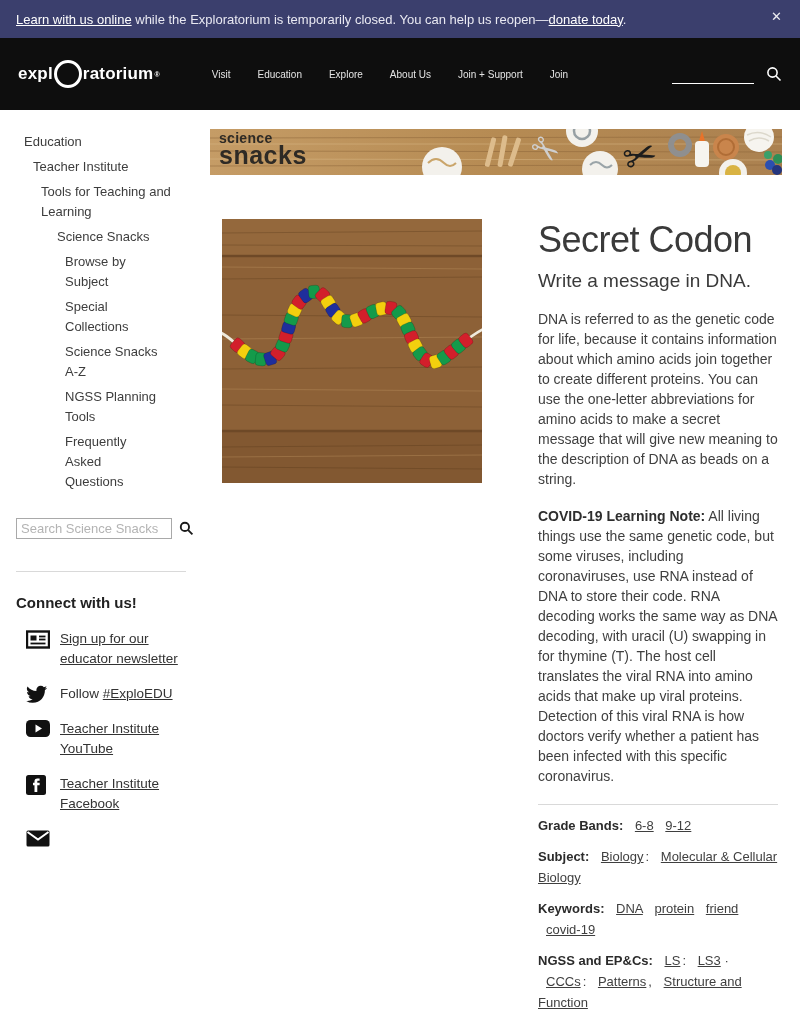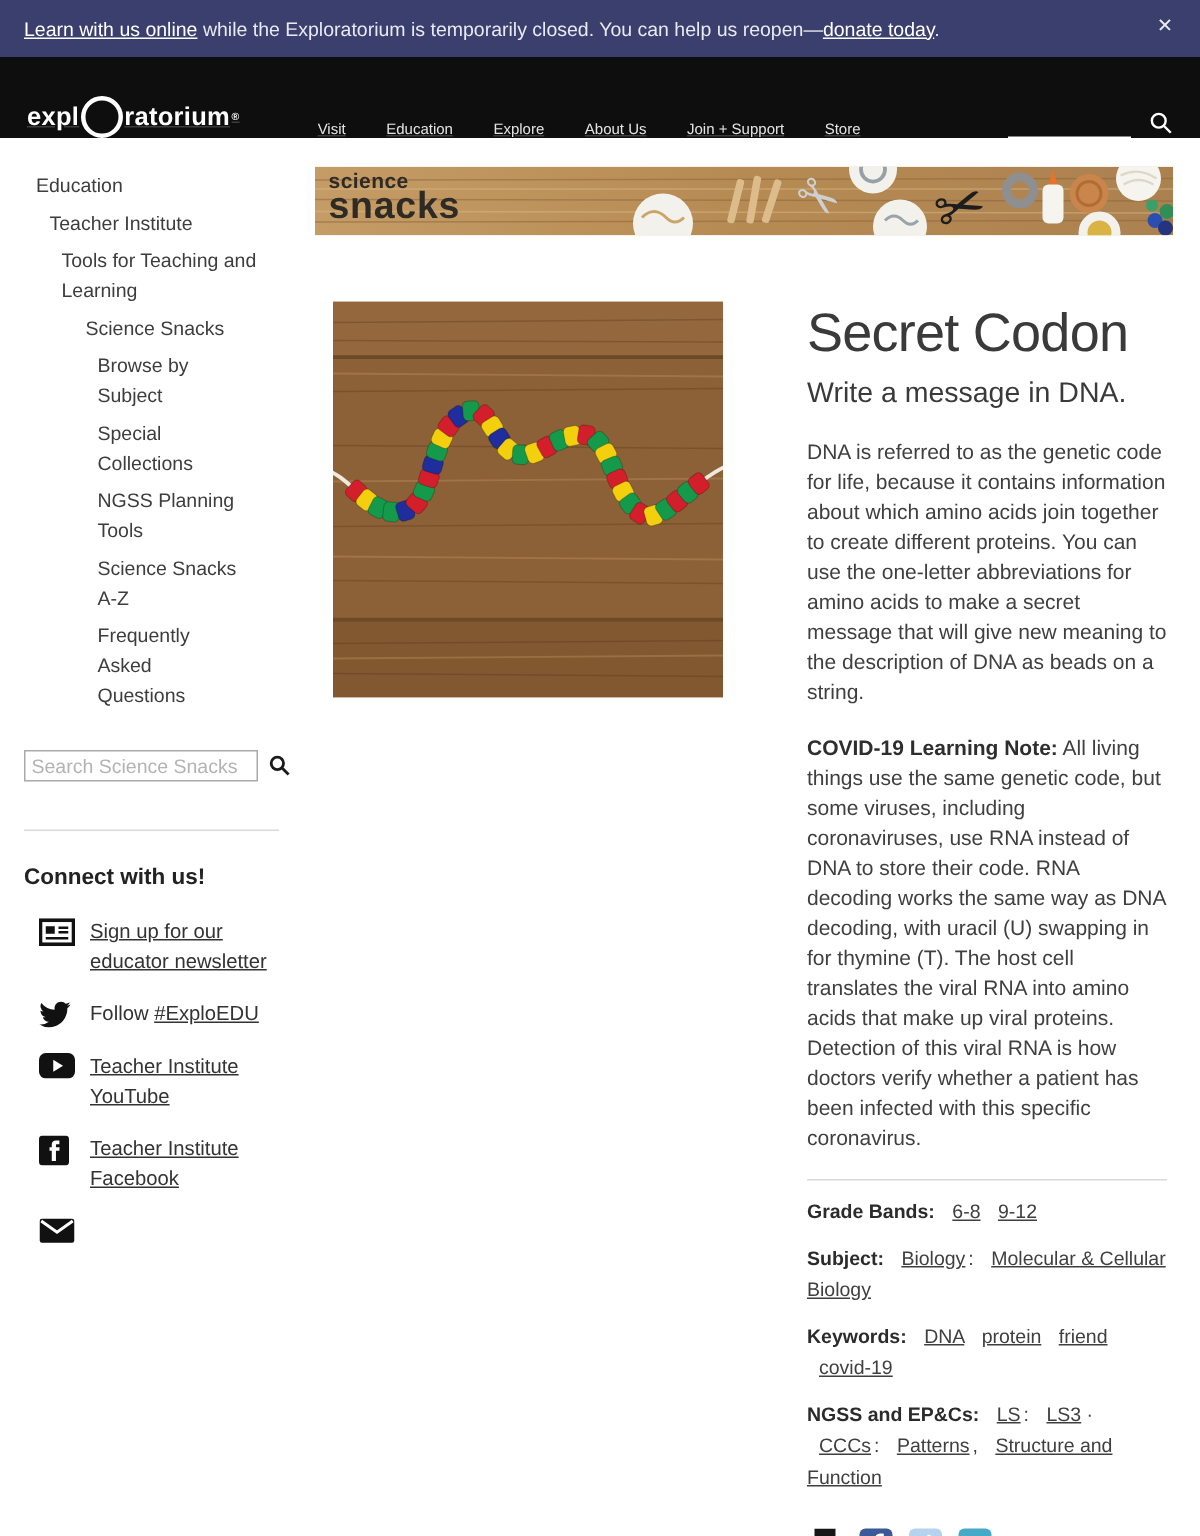--- a/index.html
+++ b/index.html
@@ -8,21 +8,21 @@
   a { color:inherit; text-decoration:underline; cursor:pointer; }
 
   
   .alert { height:38px; background:#3b3f6d; color:#e9e9f2; font-size:13px;
     display:flex; align-items:center; padding:0 16px; position:relative; }
   .alert a { color:#fff; }
   .alert-close { position:absolute; right:18px; top:9px; color:#fff; font-size:13px;
     background:none; border:none; cursor:pointer; opacity:.9; }
 
   
-  .hdr { height:54px; background:#0e0e0e; display:flex; align-items:flex-end; padding:0 18px;text-decoration:underline; }
+  .hdr { height:72px; background:#0e0e0e; display:flex; align-items:center; padding:0 18px; }
   .logo { display:flex; align-items:center; color:#fff; font-weight:bold; font-size:17px;
     letter-spacing:.2px; white-space:nowrap; }
   .logo-circle { width:28px; height:28px; border:3.5px solid #fff; border-radius:50%;
     margin:0 1px; display:inline-block; }
   .logo sup { font-size:7px; margin-left:1px; }
   .hdr-nav { margin-left:52px; display:flex; gap:27px; color:#e4e4e4; font-size:10px; }
   .hdr-nav a { text-decoration:none; }
   .hdr-search { margin-left:auto; display:flex; align-items:center; gap:12px; }
   .hdr-search input { width:82px; background:transparent; border:none;
     border-bottom:1.5px solid #fff; color:#fff; height:20px; font-size:13px; outline:none; }
@@ -99,21 +99,21 @@
       <span class="logo-circle"></span>
       <span>ratorium</span>
       <sup>®</sup>
   </div>
   <nav class="hdr-nav">
     <a>Visit</a>
     <a>Education</a>
     <a>Explore</a>
     <a>About Us</a>
     <a>Join + Support</a>
-    <a>Store</a>
+    <a>Join</a>
   </nav>
   <div class="hdr-search">
     <input value="" style="">
     <svg class="mag" viewBox="0 0 16 16">
       <circle cx="6.5" cy="6.5" r="4.6" fill="none" stroke="#fff" stroke-width="1.6"></circle>
       <line x1="10" y1="10" x2="14.5" y2="14.5" stroke="#fff" stroke-width="1.6"></line>
     </svg>
   </div>
 </div>
 
@@ -133,24 +133,24 @@
       <li class="lvl3">
           <a>Science Snacks</a>
         </li>
       <li class="lvl4">
           <a>Browse by Subject</a>
         </li>
       <li class="lvl4">
           <a>Special Collections</a>
         </li>
       <li class="lvl4">
+          <a>Science Snacks A-Z</a>
+        </li>
+      <li class="lvl4">
           <a>NGSS Planning Tools</a>
-        </li>
-      <li class="lvl4">
-          <a>Science Snacks A-Z</a>
         </li>
       <li class="lvl4">
           <a>Frequently Asked Questions</a>
         </li>
     </ul>
 
     <div class="snack-search">
       <input placeholder="Search Science Snacks" style="">
       <button>
         <svg width="15" height="15" viewBox="0 0 16 16">

